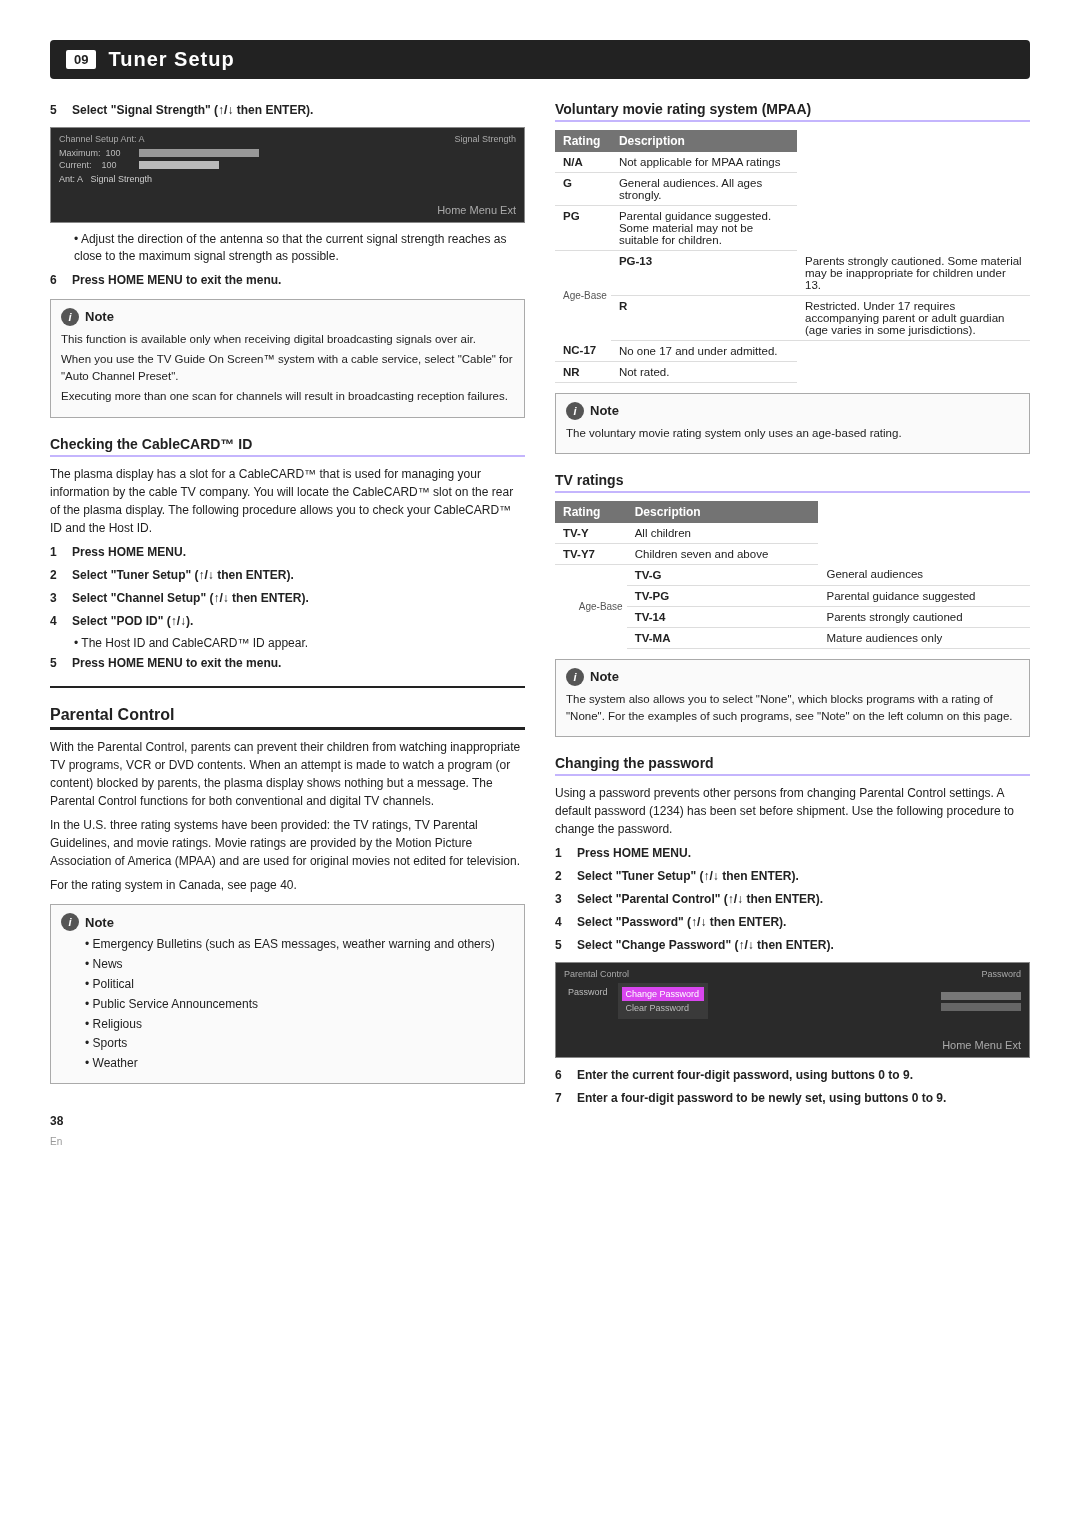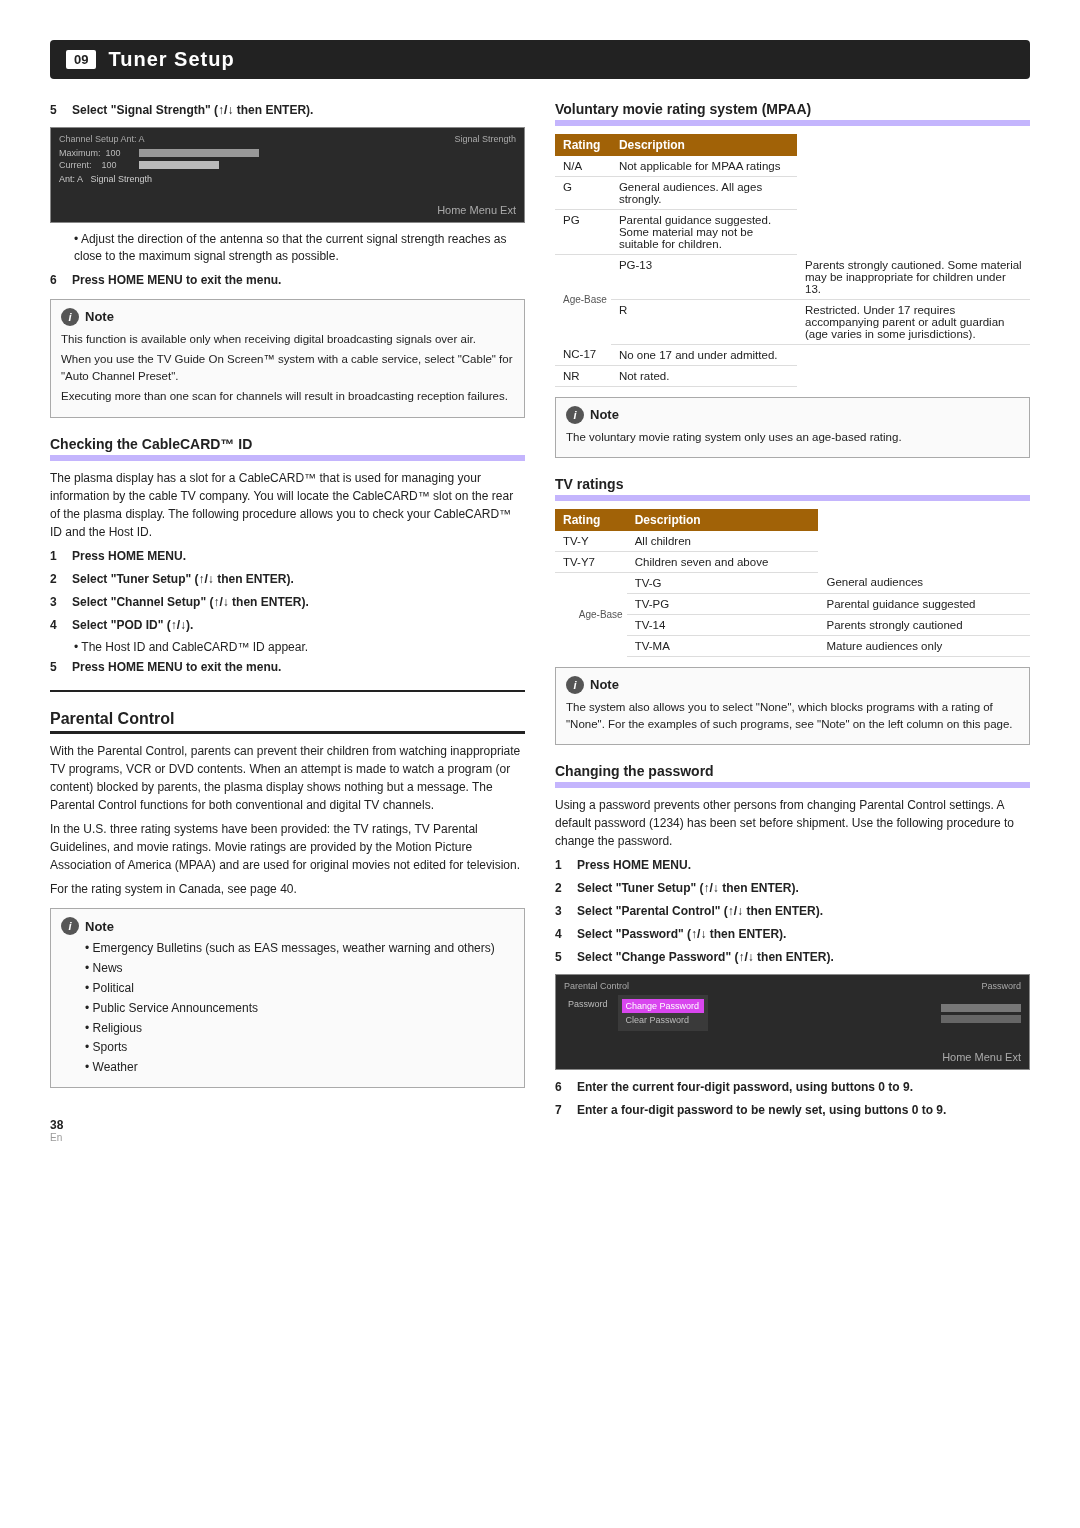--- a/index.html
+++ b/index.html
@@ -52,21 +52,21 @@
       min-width: 0;
     }
     .col-right {
       flex: 1;
       min-width: 0;
     }
     
     .subsection-title {
       font-size: 14px;
       font-weight: bold;
-      border-bottom: 6px solid #c4b5fd;
+      border-bottom: 2px solid #c4b5fd;
       padding-bottom: 3px;
       margin-bottom: 8px;
       margin-top: 18px;
     }
     .subsection-title:first-child { margin-top: 0; }
     p {
       font-size: 12px;
       line-height: 1.5;
       margin-bottom: 6px;
       color: #222;
@@ -163,33 +163,33 @@
       margin-top: 20px;
     }
     
     .ratings-table {
       width: 100%;
       border-collapse: collapse;
       font-size: 11.5px;
       margin-bottom: 10px;
     }
     .ratings-table th {
-      background: #a16207;
+      background: #737373;
       color: #fff;
       padding: 4px 8px;
       text-align: left;
       font-size: 12px;
     }
     .ratings-table td {
       padding: 4px 8px;
       border-bottom: 1px solid #ddd;
       vertical-align: top;
     }
     .ratings-table td.rating-code {
-      font-weight: normal;
+      font-weight: bold;
       white-space: nowrap;
       min-width: 50px;
     }
     .ratings-table td.age-base-label {
       font-size: 10px;
       color: #555;
       text-align: right;
       vertical-align: middle;
       white-space: nowrap;
       padding-right: 4px;
@@ -211,20 +211,21 @@
       font-size: 12px;
       font-weight: bold;
       color: #222;
       margin-top: 30px;
       display: block;
     }
     .page-lang {
       font-size: 10px;
       color: #999;
       display: block;
+      margin-top: 8px;
     }
     hr.section-divider {
       border: none;
       border-top: 2px solid #222;
       margin: 14px 0 8px 0;
     }
     .bold { font-weight: bold; }
   </style>
 </head>
 <body>

